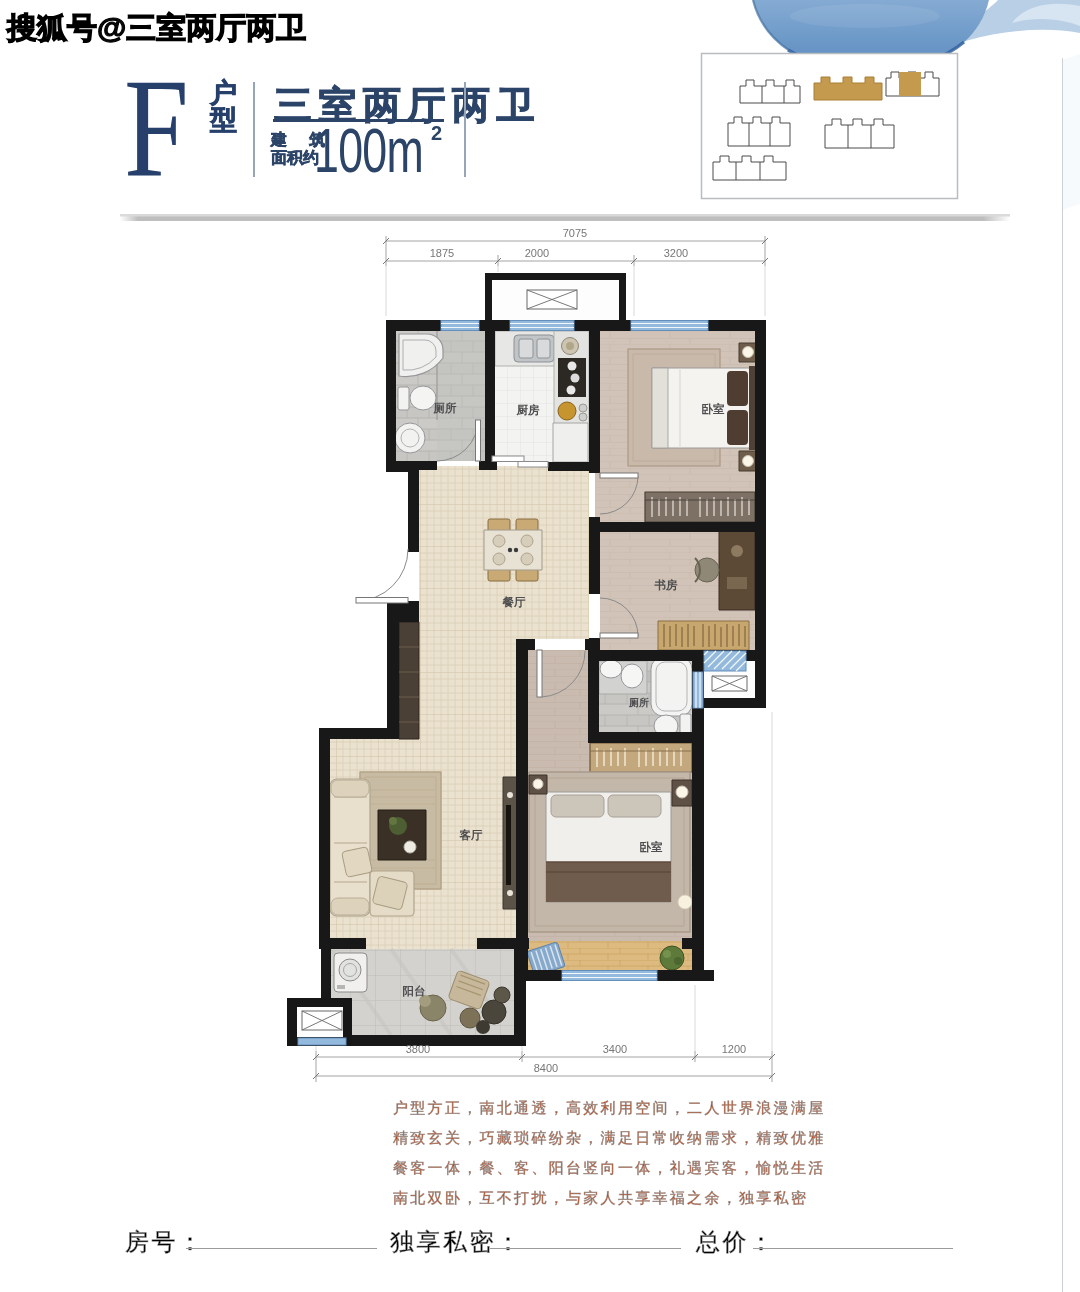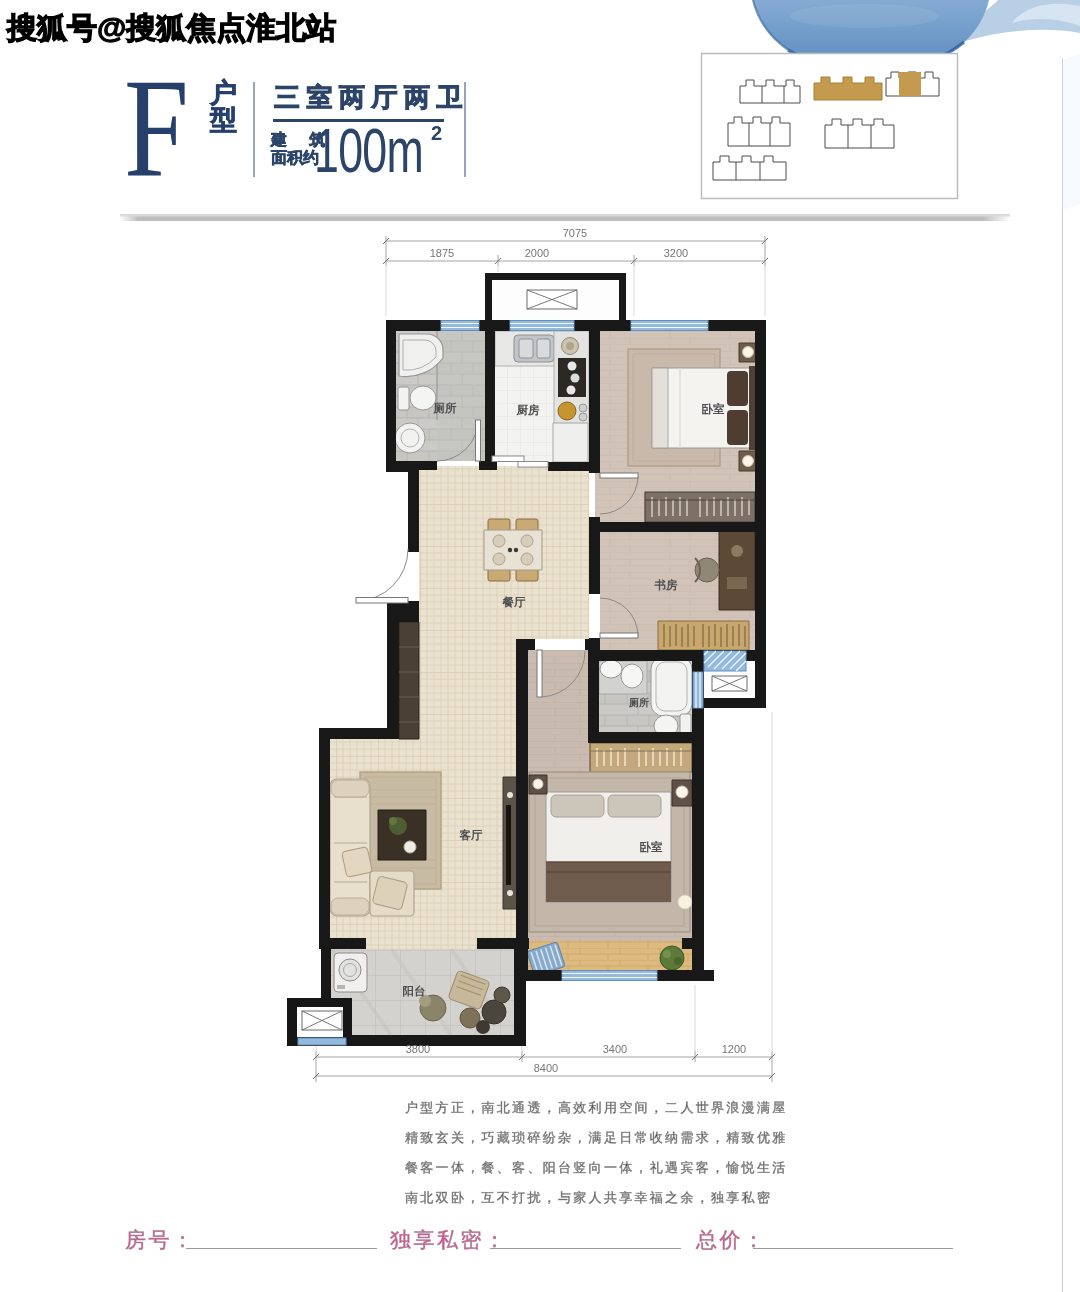--- a/index.html
+++ b/index.html
@@ -1,27 +1,27 @@
 <!DOCTYPE html>
 <html><head><meta charset="utf-8">
 <style>
 html,body{margin:0;padding:0;width:1080px;height:1292px;background:#fff;overflow:hidden;position:relative;font-family:"Liberation Sans",sans-serif}
 .abs{position:absolute}
 #wm{left:7px;top:8px;font-size:30px;font-weight:bold;-webkit-text-stroke:1.2px #000;color:#0a0a0a;letter-spacing:0px;
 letter-spacing:0px;text-shadow:-2px -2px 0 #fff,2px -2px 0 #fff,-2px 2px 0 #fff,2px 2px 0 #fff,0 -2px 0 #fff,0 2px 0 #fff,-2px 0 0 #fff,2px 0 0 #fff}
 #bigF{left:124px;top:57px;font-size:142px;line-height:1;font-family:"Liberation Serif",serif;color:#26406b;transform:scaleX(.82);transform-origin:0 0}
 #huxing{left:210px;top:80px;font-size:27px;line-height:27px;color:#26406b;font-weight:bold;-webkit-text-stroke:.8px #26406b}
 .vline{width:2px;background:#97a5b8}
-#t1{left:274px;top:80px;font-size:26px;font-weight:bold;-webkit-text-stroke:1px #2b4468;letter-spacing:6.5px;color:#2b4468}
+#t1{left:274px;top:80px;font-size:38px;font-weight:bold;-webkit-text-stroke:1px #2b4468;letter-spacing:6.5px;color:#2b4468}
 #rule{left:273px;top:119px;width:171px;height:3px;background:#2b4468}
 #jz{left:271px;top:131px;font-size:16px;font-weight:bold;color:#2b4468;-webkit-text-stroke:.6px #2b4468;line-height:17.5px}
 #num{left:314px;top:119px;font-size:63px;line-height:1;color:#2b4468;transform:scaleX(.71);transform-origin:0 0;letter-spacing:-1px}
 #sup{left:431px;top:122px;font-size:20px;color:#2b4468;font-weight:bold}
-#para{left:405px;top:1093px;font-size:13px;line-height:30px;color:#404040;-webkit-text-stroke:.5px #97989a;letter-spacing:2.3px}
-.ft{font-size:21px;color:#ec4899;top:1226px;-webkit-text-stroke:.5px #8f9092;letter-spacing:2.5px}
+#para{left:393px;top:1093px;font-size:15px;line-height:30px;color:#c2410c;-webkit-text-stroke:.5px #97989a;letter-spacing:2.3px}
+.ft{font-size:24px;color:#000000;top:1226px;-webkit-text-stroke:.5px #8f9092;letter-spacing:2.5px}
 .ul{height:1px;background:#9a9b9d;top:1248px}
 #redge{left:1062px;top:58px;width:1px;height:1234px;background:#ccd1d5}
 </style></head>
 <body>
 <svg class="abs" style="left:0;top:0" width="1080" height="1292" viewBox="0 0 1080 1292">
 <defs>
 <linearGradient id="gblob" x1="0" y1="0" x2="0" y2="1">
  <stop offset="0" stop-color="#85abd3"></stop>
         <stop offset=".55" stop-color="#6d99c8"></stop>
         <stop offset="1" stop-color="#5d8cc0"></stop>
@@ -354,21 +354,21 @@
  <path d="M886,96 v-18 h5 v-6 h8 v6 h9 v-6 h8 v6 h9 v-6 h8 v6 h6 v18 Z"></path>
  <rect x="899" y="72" width="22" height="24" fill="#c49a4e" stroke="none"></rect>
  <path d="M728,146 v-23 h6 v-6 h8 v6 h11 v-6 h8 v6 h11 v-6 h8 v6 h10 v23 Z"></path>
  <path d="M749,123 v23 M770,123 v23"></path>
  <path d="M825,148 v-23 h7 v-6 h9 v6 h12 v-6 h9 v6 h12 v-6 h9 v6 h11 v23 Z"></path>
  <path d="M848,125 v23 M871,125 v23"></path>
  <path d="M713,180 v-18 h7 v-6 h9 v6 h13 v-6 h9 v6 h13 v-6 h9 v6 h13 v18 Z"></path>
  <path d="M736,162 v18 M760,162 v18"></path>
 </g>
 </svg>
-<div class="abs" id="wm">搜狐号@搜狐焦点淮北站</div>
+<div class="abs" id="wm">搜狐号@三室两厅两卫</div>
 <div class="abs" id="bigF">F</div>
 <div class="abs" id="huxing">户<br>型</div>
 <div class="abs vline" style="left:253px;top:82px;height:95px"></div>
 <div class="abs" id="t1">三室两厅两卫</div>
 <div class="abs" id="rule"></div>
 <div class="abs" id="jz">建&nbsp;&nbsp;&nbsp;&nbsp;&nbsp;筑<br>面积约</div>
 <div class="abs" id="num">100m</div>
 <div class="abs" id="sup">2</div>
 <div class="abs vline" style="left:464px;top:82px;height:95px"></div>
 <div class="abs" id="para">户型方正，南北通透，高效利用空间，二人世界浪漫满屋<br>精致玄关，巧藏琐碎纷杂，满足日常收纳需求，精致优雅<br>餐客一体，餐、客、阳台竖向一体，礼遇宾客，愉悦生活<br>南北双卧，互不打扰，与家人共享幸福之余，独享私密</div>

